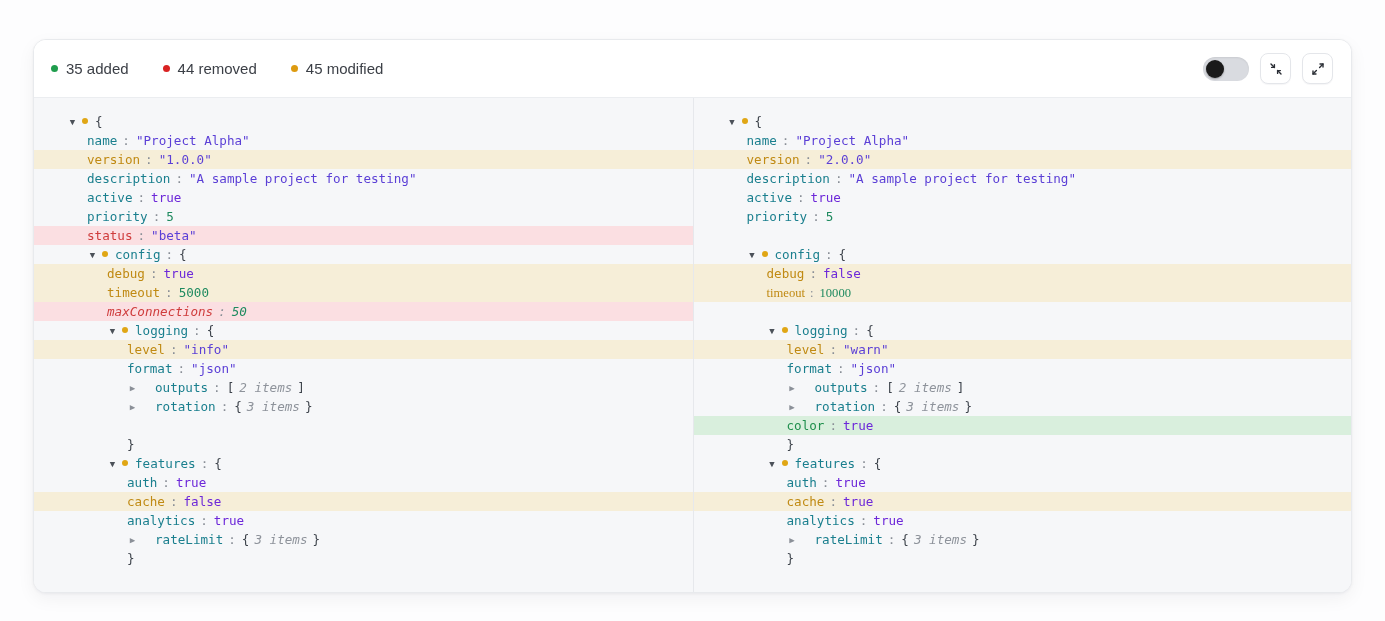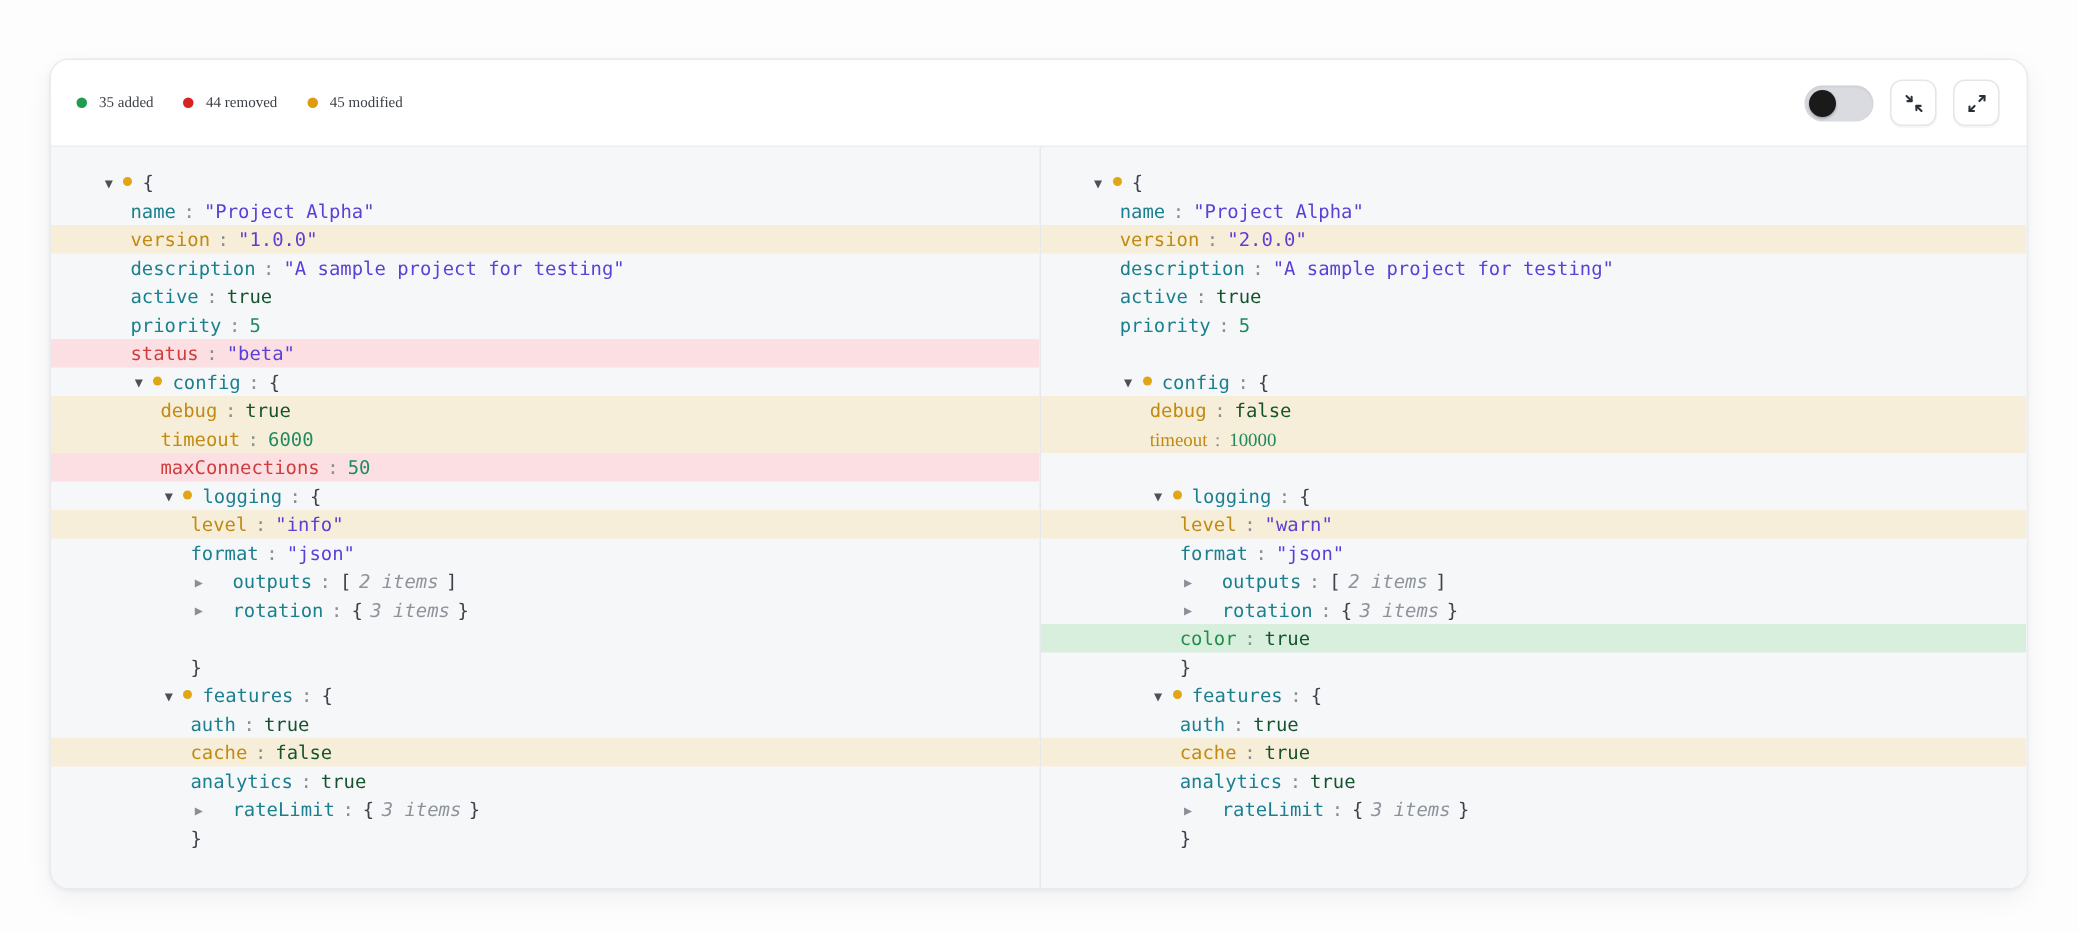--- a/index.html
+++ b/index.html
@@ -33,24 +33,24 @@
     flex: 0 0 58px;
     border-bottom: 1px solid #ebedf0;
     display: flex;
     align-items: center;
     padding: 0 18px 0 17px;
     background: #ffffff;
   }
   .stats { display: flex; align-items: center; gap: 0; }
   .stat {
     display: flex; align-items: center;
-    font-family: Liberation Serif, serif;
-    font-size: 10px;
+    font-family: Liberation Sans, sans-serif;
+    font-size: 15px;
     color: #3b3f46;
-    margin-right: 20px;
+    margin-right: 34px;
     white-space: nowrap;
   }
   .stat .dot {
     width: 7px; height: 7px; border-radius: 50%;
     display: inline-block; margin-right: 8px;
   }
   .spacer { flex: 1 1 auto; }
   .tb-right { display: flex; align-items: center; gap: 11px; }
   .toggle {
     width: 46px; height: 24px; border-radius: 12px;
@@ -122,21 +122,21 @@
     margin: 0 7px 0 4px;
     vertical-align: 2px;
   }
   .k { color: #1a7f8e; }
   .k.mod { color: #c08a13; }
   .k.del { color: #cf3c3c; }
   .k.add { color: #1f8f4c; }
   .colon { color: #8a8f97; }
   .v-str { color: #5b3fd6; }
   .v-num { color: #1e8a5f; }
-  .v-bool { color: #14532d; }
+  .v-bool { color: #6d28d9; }
   .brace { color: #3d434b; }
   .count { color: #8e939b; font-style: italic; }
   .sp { display: inline-block; }
 </style>
 </head>
 <body>
 
 <div id="root">
   <div class="card">
 
@@ -188,22 +188,22 @@
         <div class="rows" id="rows-left">
             <div class="row"><span class="inner" style="padding-left: 16px;"><span class="tri">▼</span><span class="cdot"></span><span class="brace">{</span></span></div>
             <div class="row"><span class="inner" style="padding-left: 36px;"><span class="k">name</span><span class="sp" style="width:5px"></span><span class="colon">:</span><span class="sp" style="width:6px"></span><span class="v-str">"Project Alpha"</span></span></div>
             <div class="row hl-mod"><span class="inner" style="padding-left: 36px;"><span class="k mod">version</span><span class="sp" style="width:5px"></span><span class="colon">:</span><span class="sp" style="width:6px"></span><span class="v-str">"1.0.0"</span></span></div>
             <div class="row"><span class="inner" style="padding-left: 36px;"><span class="k">description</span><span class="sp" style="width:5px"></span><span class="colon">:</span><span class="sp" style="width:6px"></span><span class="v-str">"A sample project for testing"</span></span></div>
             <div class="row"><span class="inner" style="padding-left: 36px;"><span class="k">active</span><span class="sp" style="width:5px"></span><span class="colon">:</span><span class="sp" style="width:6px"></span><span class="v-bool">true</span></span></div>
             <div class="row"><span class="inner" style="padding-left: 36px;"><span class="k">priority</span><span class="sp" style="width:5px"></span><span class="colon">:</span><span class="sp" style="width:6px"></span><span class="v-num">5</span></span></div>
             <div class="row hl-del"><span class="inner" style="padding-left: 36px;"><span class="k del">status</span><span class="sp" style="width:5px"></span><span class="colon">:</span><span class="sp" style="width:6px"></span><span class="v-str">"beta"</span></span></div>
             <div class="row"><span class="inner" style="padding-left: 36px;"><span class="tri">▼</span><span class="cdot"></span><span class="k">config</span><span class="sp" style="width:5px"></span><span class="colon">:</span><span class="sp" style="width:6px"></span><span class="brace">{</span></span></div>
             <div class="row hl-mod"><span class="inner" style="padding-left: 56px;"><span class="k mod">debug</span><span class="sp" style="width:5px"></span><span class="colon">:</span><span class="sp" style="width:6px"></span><span class="v-bool">true</span></span></div>
-            <div class="row hl-mod"><span class="inner" style="padding-left: 56px;"><span class="k mod">timeout</span><span class="sp" style="width:5px"></span><span class="colon">:</span><span class="sp" style="width:6px"></span><span class="v-num">6000</span></span></div>
-            <div class="row hl-del"><span class="inner" style="padding-left: 56px;"><span class="k del">maxConnections</span><span class="sp" style="width:5px"></span><span class="colon">:</span><span class="sp" style="width:6px"></span><span class="v-num">50</span></span></div>
+            <div class="row hl-mod"><span class="inner" style="padding-left: 56px;"><span class="k mod">timeout</span><span class="sp" style="width:5px"></span><span class="colon">:</span><span class="sp" style="width:6px"></span><span class="v-num">5000</span></span></div>
+            <div class="row hl-del"><span class="inner" style="padding-left: 56px; font-style: italic;"><span class="k del">maxConnections</span><span class="sp" style="width:5px"></span><span class="colon">:</span><span class="sp" style="width:6px"></span><span class="v-num">50</span></span></div>
             <div class="row"><span class="inner" style="padding-left: 56px;"><span class="tri">▼</span><span class="cdot"></span><span class="k">logging</span><span class="sp" style="width:5px"></span><span class="colon">:</span><span class="sp" style="width:6px"></span><span class="brace">{</span></span></div>
             <div class="row hl-mod"><span class="inner" style="padding-left: 76px;"><span class="k mod">level</span><span class="sp" style="width:5px"></span><span class="colon">:</span><span class="sp" style="width:6px"></span><span class="v-str">"info"</span></span></div>
             <div class="row"><span class="inner" style="padding-left: 76px;"><span class="k">format</span><span class="sp" style="width:5px"></span><span class="colon">:</span><span class="sp" style="width:6px"></span><span class="v-str">"json"</span></span></div>
             <div class="row"><span class="inner" style="padding-left: 76px;"><span class="tri collapsed">▶</span><span class="sp" style="width:17px"></span><span class="k">outputs</span><span class="sp" style="width:5px"></span><span class="colon">:</span><span class="sp" style="width:6px"></span><span class="brace">[</span><span class="sp" style="width:5px"></span><span class="count">2 items</span><span class="sp" style="width:5px"></span><span class="brace">]</span></span></div>
             <div class="row"><span class="inner" style="padding-left: 76px;"><span class="tri collapsed">▶</span><span class="sp" style="width:17px"></span><span class="k">rotation</span><span class="sp" style="width:5px"></span><span class="colon">:</span><span class="sp" style="width:6px"></span><span class="brace">{</span><span class="sp" style="width:5px"></span><span class="count">3 items</span><span class="sp" style="width:5px"></span><span class="brace">}</span></span></div>
             <div class="row">&nbsp;</div>
             <div class="row"><span class="inner" style="padding-left: 76px;"><span class="brace">}</span></span></div>
             <div class="row"><span class="inner" style="padding-left: 56px;"><span class="tri">▼</span><span class="cdot"></span><span class="k">features</span><span class="sp" style="width:5px"></span><span class="colon">:</span><span class="sp" style="width:6px"></span><span class="brace">{</span></span></div>
             <div class="row"><span class="inner" style="padding-left: 76px;"><span class="k">auth</span><span class="sp" style="width:5px"></span><span class="colon">:</span><span class="sp" style="width:6px"></span><span class="v-bool">true</span></span></div>
             <div class="row hl-mod"><span class="inner" style="padding-left: 76px;"><span class="k mod">cache</span><span class="sp" style="width:5px"></span><span class="colon">:</span><span class="sp" style="width:6px"></span><span class="v-bool">false</span></span></div>

